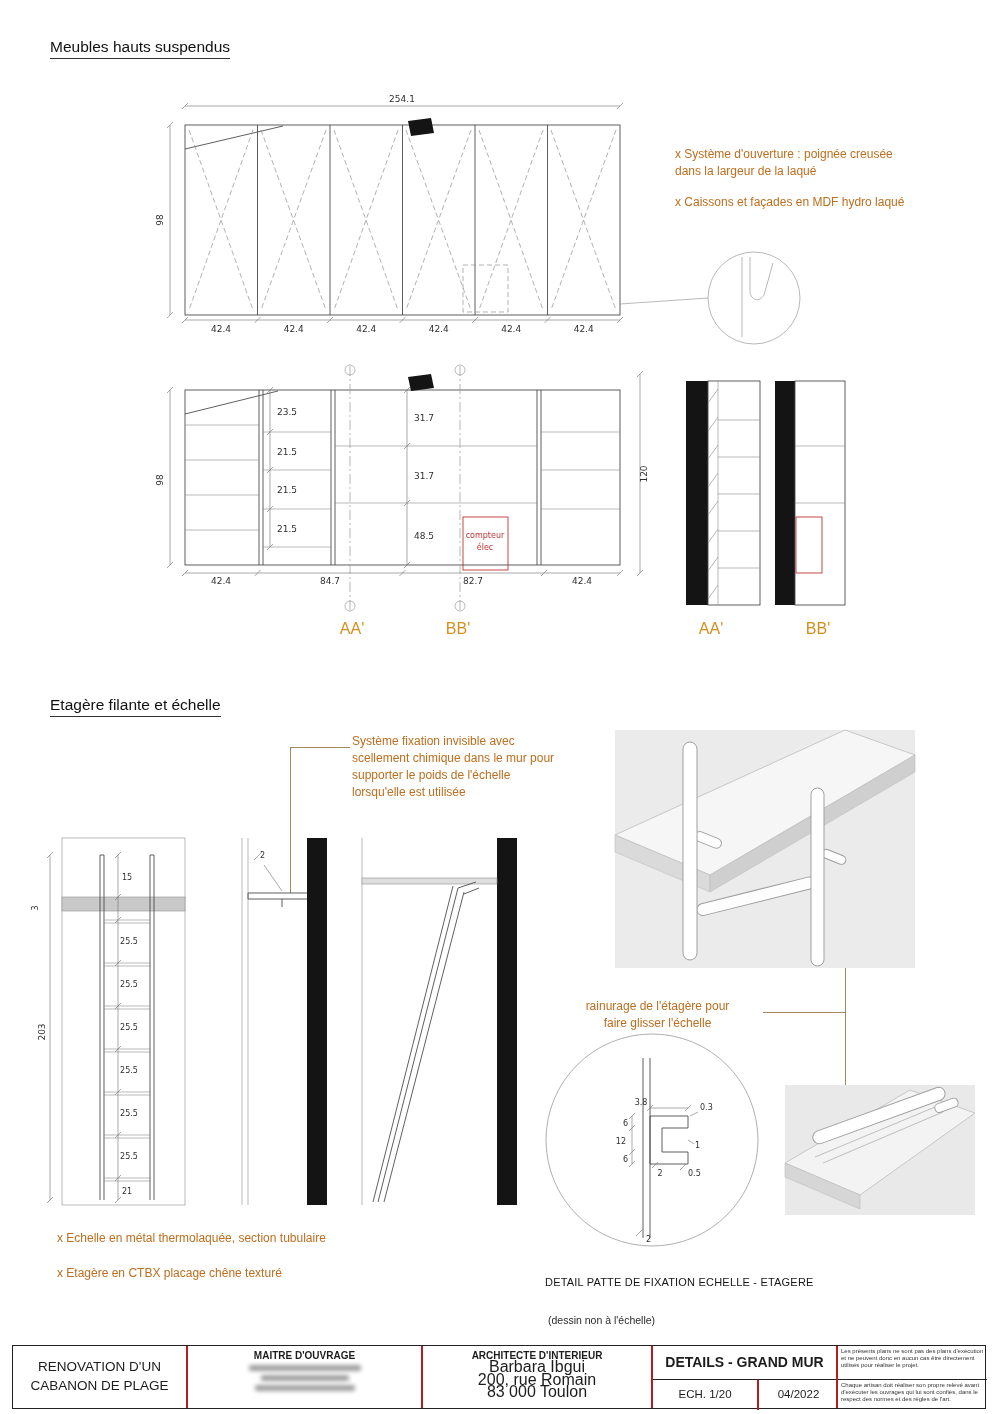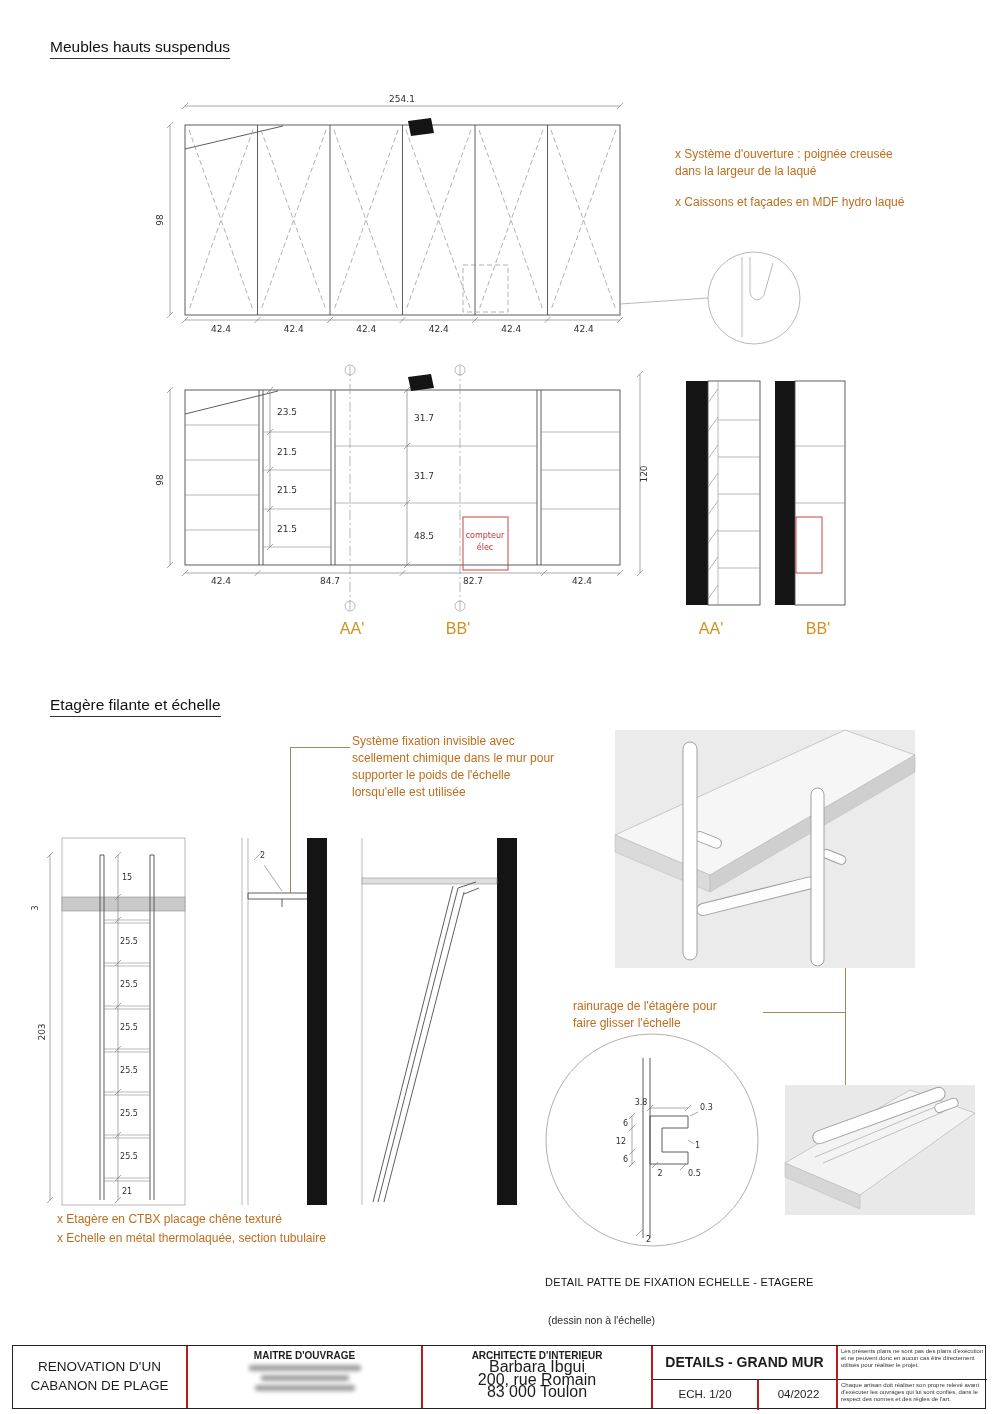--- a/index.html
+++ b/index.html
@@ -327,21 +327,21 @@
   <polygon points="0,105 230,0 300,25 95,145" fill="#f6f6f6" stroke="#bdbdbd" stroke-width="0.8"></polygon>
   <polygon points="0,105 95,145 95,162 0,122" fill="#dadada" stroke="#bdbdbd" stroke-width="0.6"></polygon>
   <polygon points="95,145 300,25 300,42 95,162" fill="#cfcfcf" stroke="#bdbdbd" stroke-width="0.6"></polygon>
   <rect x="82" y="100" width="28" height="10" rx="5" fill="#fdfdfd" stroke="#9f9f9f" transform="rotate(22 82 100)"></rect>
   <rect x="209" y="118" width="25" height="9" rx="4.5" fill="#fdfdfd" stroke="#9f9f9f" transform="rotate(22 209 118)"></rect>
   <rect x="82" y="175" width="122" height="12" rx="6" fill="#fdfdfd" stroke="#9f9f9f" transform="rotate(-14 82 181)"></rect>
   <rect x="68" y="12" width="14" height="218" rx="7" fill="#ffffff" stroke="#9f9f9f"></rect>
   <rect x="196" y="58" width="13" height="178" rx="6.5" fill="#ffffff" stroke="#9f9f9f"></rect>
 </svg>
 
-<div class="note" style="left:573px; top:998px; width:205px; text-align:left">
+<div class="note" style="left:555px; top:998px; width:205px; text-align:center">
   <div>rainurage de l'étagère pour</div>
   <div>faire glisser l'échelle</div>
 </div>
 <div class="leader-h" style="left:763px; top:1012px; width:82px"></div>
 <div class="leader-v" style="left:845px; top:968px; height:117px"></div>
 
 <svg class="abs" style="left:540px; top:1028px" width="225" height="225" viewBox="0 0 225 225">
   <circle cx="112" cy="112" r="106" fill="#ffffff" stroke="#9a9a9a" stroke-width="0.8"></circle>
   <g class="ln">
     <line x1="103" y1="30" x2="103" y2="210"></line>
@@ -381,21 +381,21 @@
   <line x1="30" y1="72" x2="150" y2="22" stroke="#b0b0b0" stroke-width="0.8"></line>
   <line x1="38" y1="78" x2="158" y2="27" stroke="#b0b0b0" stroke-width="0.8"></line>
   <rect x="150" y="20" width="24" height="9" rx="4" fill="#fdfdfd" stroke="#9f9f9f" transform="rotate(-20 150 24)"></rect>
   <rect x="28" y="48" width="140" height="13" rx="6.5" fill="#ffffff" stroke="#9f9f9f" transform="rotate(-20 28 54)"></rect>
 </svg>
 
 <div class="caption1" style="left:545px; top:1276px">DETAIL PATTE DE FIXATION ECHELLE - ETAGERE</div>
 <div class="caption2" style="left:548px; top:1294px">(dessin non à l'échelle)</div>
 
 <div class="bullet" style="left:57px; top:1231px">x Echelle en métal thermolaquée, section tubulaire</div>
-<div class="bullet" style="left:57px; top:1212px">x Etagère en CTBX placage chêne texturé</div>
+<div class="bullet" style="left:57px; top:1266px">x Etagère en CTBX placage chêne texturé</div>
 
 <div class="tb">
   <div class="cell" style="left:0; width:173px">
     <div class="tb-project">
       <div>RENOVATION D'UN</div>
       <div>CABANON DE PLAGE</div>
     </div>
   </div>
   <div class="cell bl" style="left:173px; width:235px">
     <div class="tb-head">MAITRE D'OUVRAGE</div>

